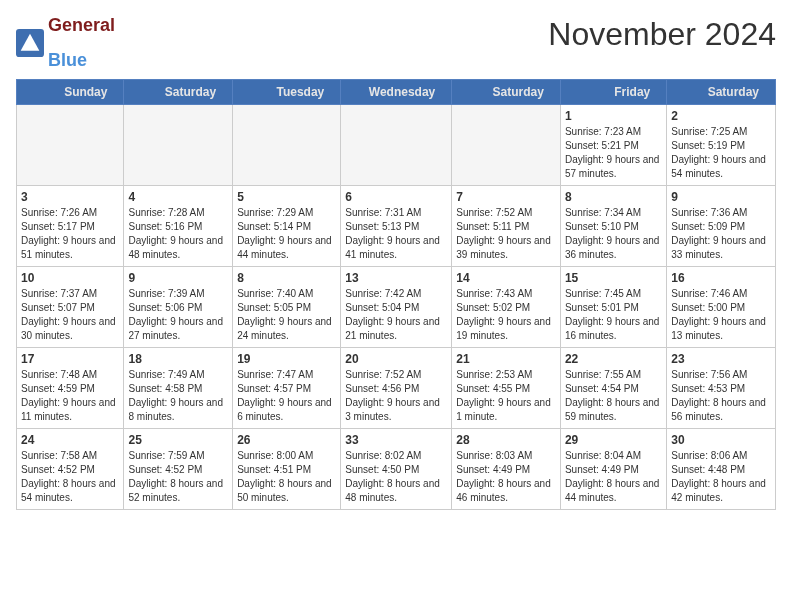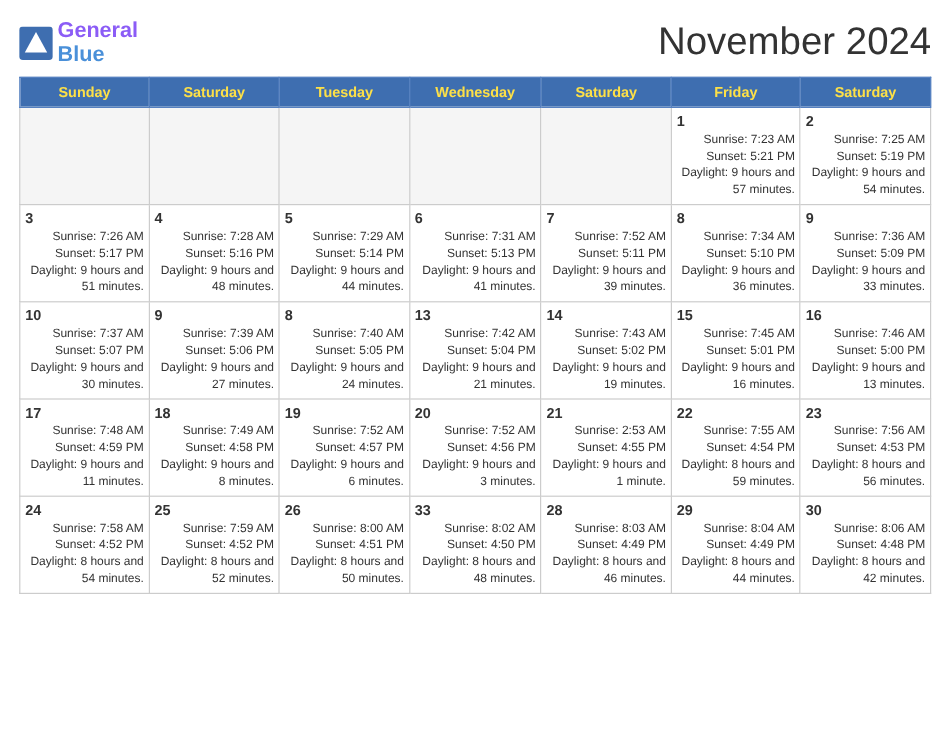--- a/index.html
+++ b/index.html
@@ -21,21 +21,21 @@
       align-items: center;
       gap: 4px;
     }
     .logo-text {
       font-size: 18px;
       font-weight: bold;
       color: #333;
       line-height: 1.1;
     }
     .logo-text span {
-      color: #8b5cf6;
+      color: #7f1d1d;
       text-align: center;
     }
     .logo-icon {
       width: 28px;
       height: 28px;
     }
     .title-block {
       text-align: right;
     }
     .month-title {
@@ -46,24 +46,24 @@
     .location {
       font-size: 14px;
       color: #555;
     }
     table {
       width: 100%;
       border-collapse: collapse;
     }
     thead th {
       background: #3e6eb0;
-      color: #fde047;
+      color: #e5e5e5;
       font-size: 12px;
-      padding: 5px 4px;
-      text-align: center;
+      padding: 5px 16px;
+      text-align: right;
       border: 1px solid #5580c0;
     }
     td {
       vertical-align: top;
       font-size: 10.5px;
       color: #333;
       padding: 4px 4px;
       border: 1px solid #ccc;
       width: 113px;
       height: 80px;
@@ -75,35 +75,34 @@
     .day-num {
       font-weight: bold;
       font-size: 12px;
       display: block;
       margin-bottom: 2px;
     }
     .cell-text {
       font-size: 10px;
       line-height: 1.4;
       color: #333;
-      text-align: right;
     }
   </style>
 </head>
 <body>
 
 <div class="header">
   <div class="logo">
     <svg class="logo-icon" viewBox="0 0 36 36">
       <rect x="0" y="0" width="36" height="36" rx="4" fill="#3e6eb0"></rect>
       <polygon points="18,6 30,28 6,28" fill="white"></polygon>
     </svg>
     <div class="logo-text">
       <div><span>General</span></div>
-      <div style="color:#4a90d9;">Blue</div>
+      <div style="color:#4a90d9;margin-top:15px;">Blue</div>
     </div>
   </div>
   <div class="title-block">
     <div class="month-title">November 2024</div>
   </div>
 </div>
 
 <table>
   <thead>
     <tr id="header-row">
@@ -232,21 +231,21 @@
 Daylight: 9 hours and 11 minutes.</div>
         </td>
         <td>
           <span class="day-num">18</span>
           <div class="cell-text">Sunrise: 7:49 AM
 Sunset: 4:58 PM
 Daylight: 9 hours and 8 minutes.</div>
         </td>
         <td>
           <span class="day-num">19</span>
-          <div class="cell-text">Sunrise: 7:52 AM
+          <div class="cell-text">Sunrise: 7:47 AM
 Sunset: 4:57 PM
 Daylight: 9 hours and 6 minutes.</div>
         </td>
         <td>
           <span class="day-num">20</span>
           <div class="cell-text">Sunrise: 7:52 AM
 Sunset: 4:56 PM
 Daylight: 9 hours and 3 minutes.</div>
         </td>
         <td>

